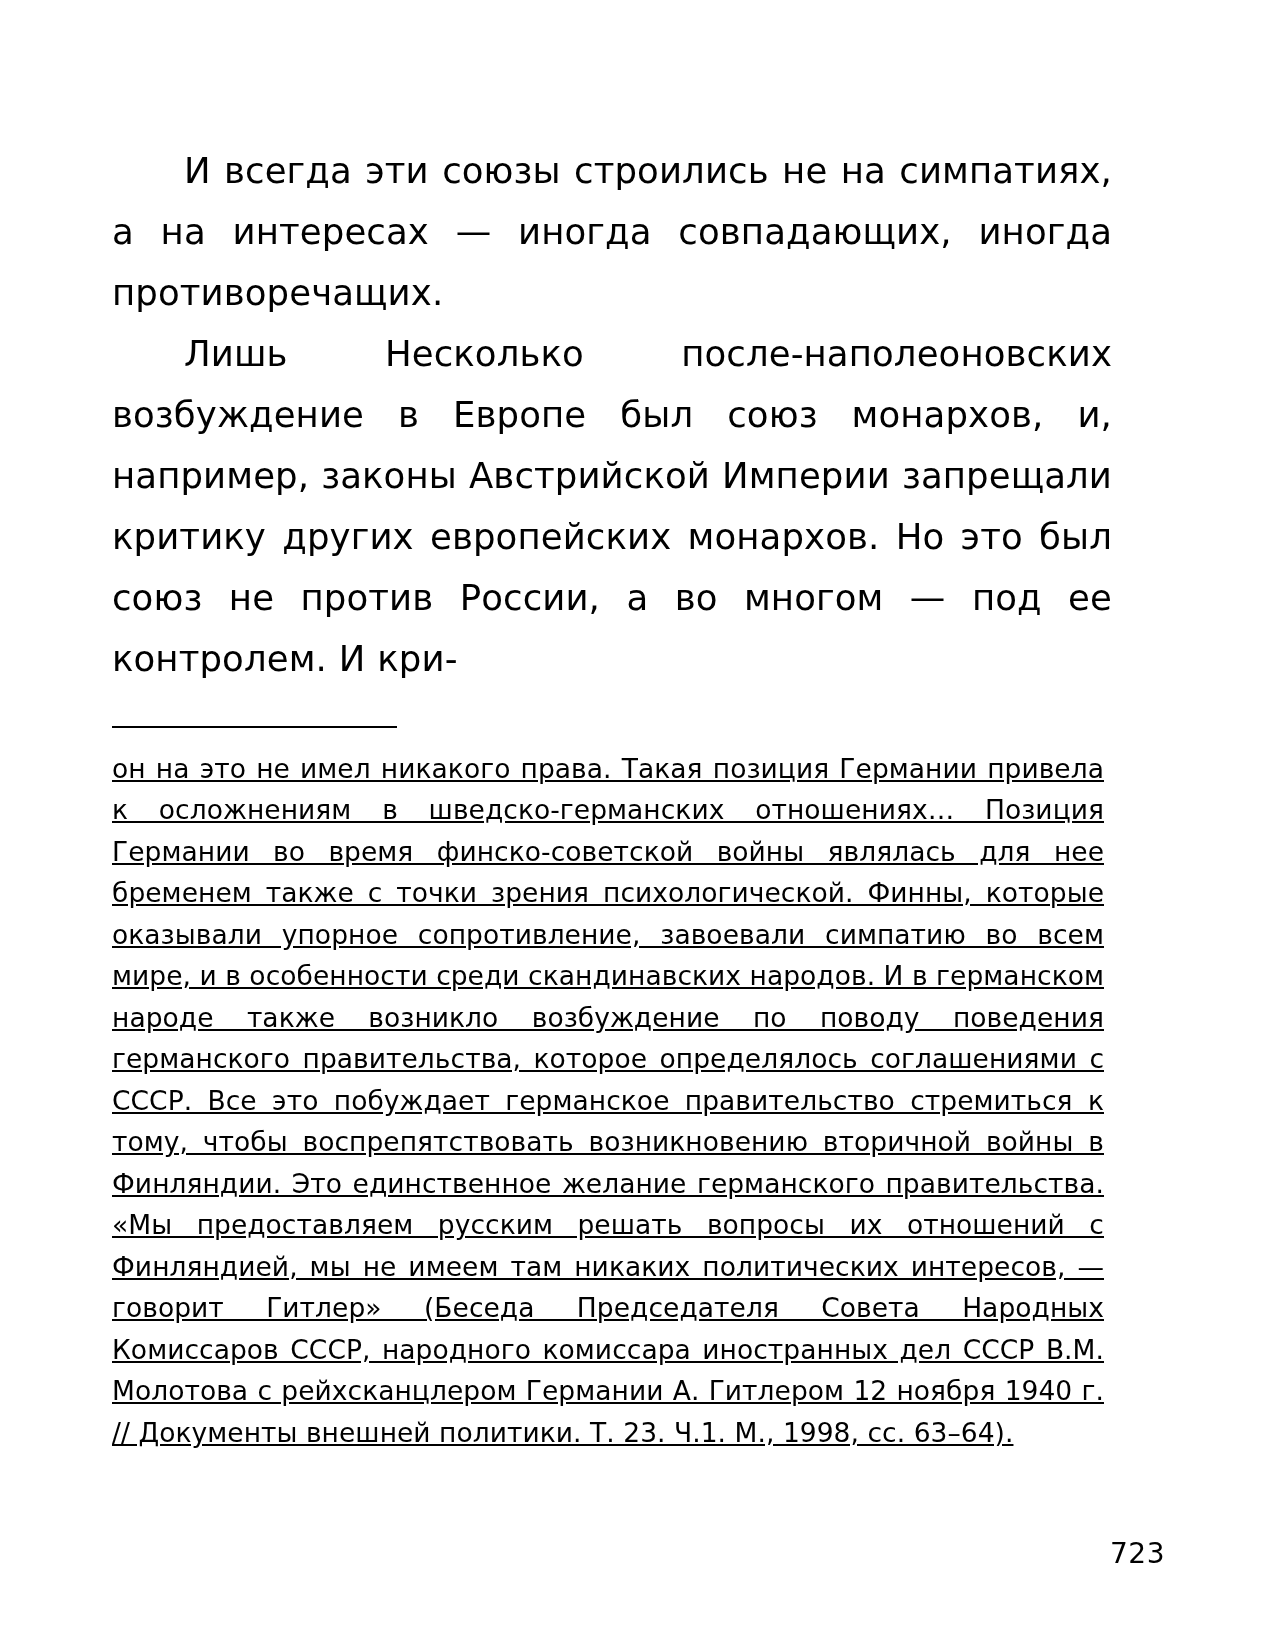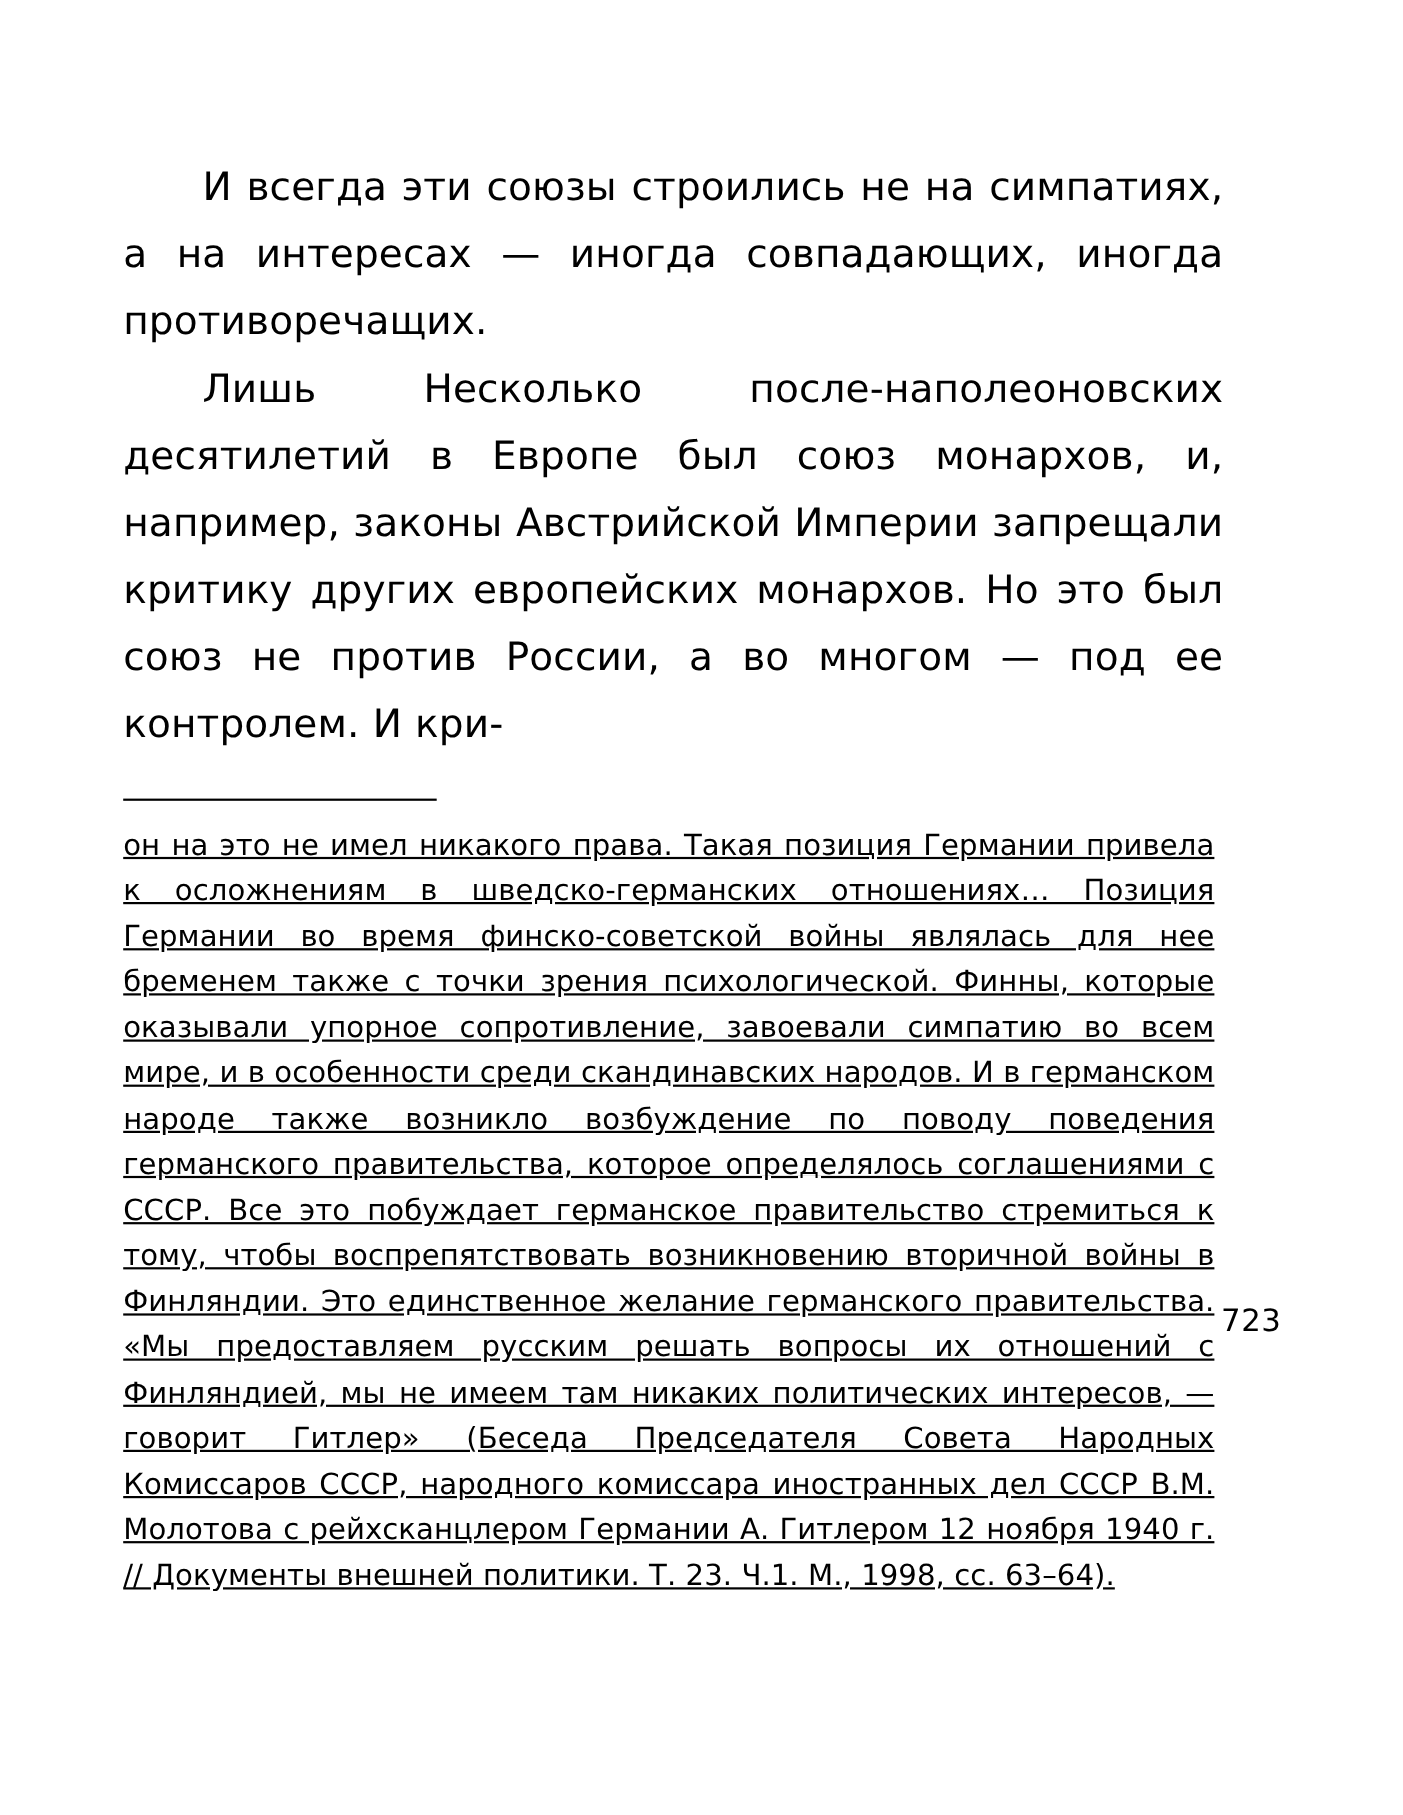--- a/index.html
+++ b/index.html
@@ -13,21 +13,21 @@
     font-family: "DejaVu Sans", sans-serif;
     color: #000000;
     position: relative;
     overflow: hidden;
   }
   .page {
     position: absolute;
     left: 0;
     top: 0;
     width: 1275px;
-    height: 1317px;
+    height: 1650px;
     box-sizing: border-box;
   }
   .body-text {
     position: absolute;
     left: 112px;
     top: 140px;
     width: 1000px;
   }
   .body-text p {
     margin: 0;
@@ -60,33 +60,33 @@
     margin: 0;
     font-size: 26.5px;
     line-height: 1.565;
     text-align: justify;
     text-indent: 0;
     letter-spacing: 0.05px;
   }
   .page-number {
     position: absolute;
     right: 110px;
-    bottom: 100px;
+    bottom: 80px;
     font-size: 28px;
     letter-spacing: 0.5px;
   }
 </style>
 </head>
 <body>
 
 <div class="page">
 
   <div class="body-text">
     <p>И всегда эти союзы строились не на симпатиях, а на интересах — иногда совпадающих, иногда противоречащих.</p>
-    <p class="last">Лишь Несколько после-наполеоновских десятилетий в Европе был союз монархов, и, например, законы Австрийской Империи запрещали критику других европейских монархов. Но это был союз не против России, а во многом — под ее контролем. И кри-</p>
+    <p class="last">Лишь Несколько после-наполеоновских возбуждение в Европе был союз монархов, и, например, законы Австрийской Империи запрещали критику других европейских монархов. Но это был союз не против России, а во многом — под ее контролем. И кри-</p>
   </div>
 
   <div class="footnote-rule"></div>
 
   <div class="footnote">
     <p>он на это не имел никакого права. Такая позиция Германии привела к осложнениям в шведско-германских отношениях… Позиция Германии во время финско-советской войны являлась для нее бременем также с точки зрения психологической. Финны, которые оказывали упорное сопротивление, завоевали симпатию во всем мире, и в особенности среди скандинавских народов. И в германском народе также возникло возбуждение по поводу поведения германского правительства, которое определялось соглашениями с СССР. Все это побуждает германское правительство стремиться к тому, чтобы воспрепятствовать возникновению вторичной войны в Финляндии. Это единственное желание германского правительства. «Мы предоставляем русским решать вопросы их отношений с Финляндией, мы не имеем там никаких политических интересов, — говорит Гитлер» (Беседа Председателя Совета Народных Комиссаров СССР, народного комиссара иностранных дел СССР В.М. Молотова с рейхсканцлером Германии А. Гитлером 12 ноября 1940 г. // Документы внешней политики. Т. 23. Ч.1. М., 1998, сс. 63–64).</p>
   </div>
 
   <div class="page-number">723</div>
 

